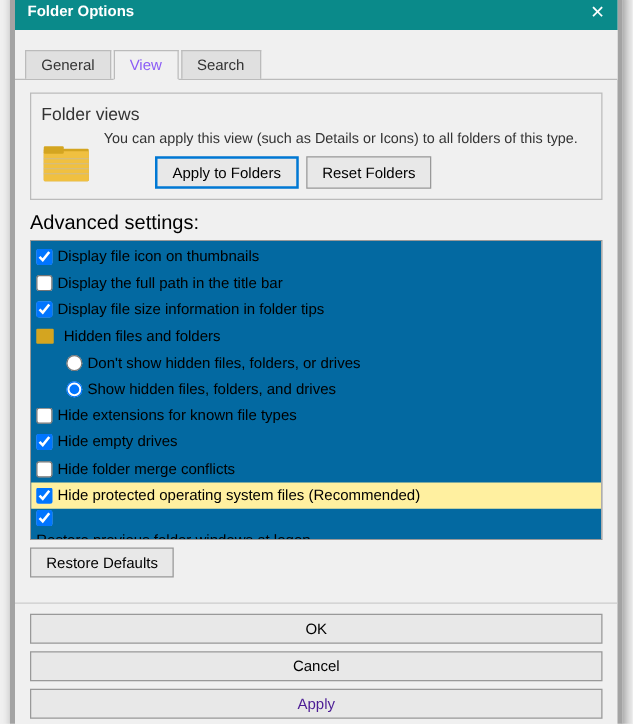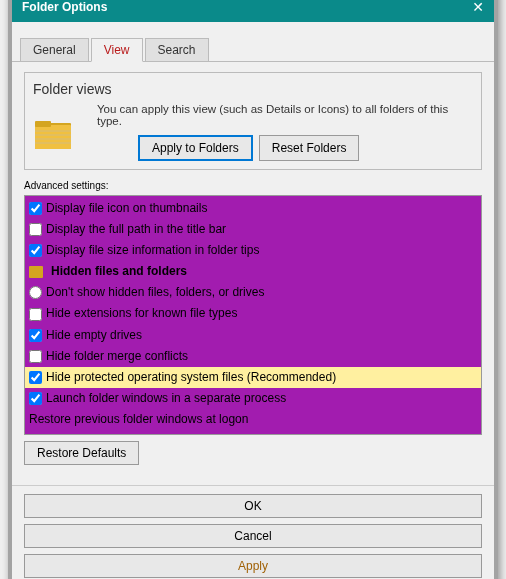--- a/index.html
+++ b/index.html
@@ -55,40 +55,40 @@
       background: #e0e0e0;
       cursor: pointer;
       font-size: 12px;
       color: #333;
     }
     .tab.active {
       background: #f0f0f0;
       border-bottom: 1px solid #f0f0f0;
       margin-bottom: -1px;
       z-index: 1;
-      color: #b91c1c;
+      color: #8b5cf6;
     }
     .content {
       padding: 10px 12px;
     }
     .folder-views-group {
       border: 1px solid #bbb;
       padding: 8px;
       margin-bottom: 10px;
       position: relative;
     }
     .folder-views-legend {
       font-size: 14px;
       color: #333;
       margin-bottom: 6px;
     }
     .folder-views-body {
       display: flex;
       align-items: center;
-      gap: 24px;
+      gap: 10px;
     }
     .folder-icon {
       width: 40px;
       height: 38px;
       flex-shrink: 0;
     }
     .folder-icon svg {
       width: 40px;
       height: 38px;
     }
@@ -118,48 +118,47 @@
     .btn-row {
       display: flex;
       justify-content: flex-end;
       gap: 6px;
       padding: 8px 12px 10px 12px;
       border-top: 1px solid #ccc;
       margin-top: 6px;
       flex-direction: column;
     }
     .advanced-label {
-      font-size: 10px;
+      font-size: 16px;
       margin-bottom: 4px;
       color: #000;
     }
     .settings-list-container {
       border: 1px solid #999;
       height: 240px;
       overflow-y: scroll;
-      background: #a21caf;
+      background: #0369a1;
       position: relative;
     }
     .settings-list {
       padding: 2px 0;
     }
     .list-item {
       display: flex;
       align-items: center;
       padding: 1px 4px;
       font-size: 12px;
       color: #000;
       line-height: 1.6;
     }
-    .list-item.indent1 { padding-left: 4px; }
+    .list-item.indent1 { padding-left: 28px; }
     .list-item.section-header {
       padding-left: 4px;
       font-size: 12px;
       gap: 4px;
-      font-weight: bold;
     }
     .list-item input[type="checkbox"] {
       margin-right: 4px;
       width: 13px;
       height: 13px;
       cursor: pointer;
       flex-shrink: 0;
     }
     .list-item input[type="radio"] {
       margin-right: 4px;
@@ -255,20 +254,24 @@
         <div class="list-item section-header">
           <span class="folder-small-icon"></span>
           <span>Hidden files and folders</span>
         </div>
 
         <div class="list-item indent1">
           <input type="radio" name="hidden-files" style="">
           <span>Don't show hidden files, folders, or drives</span>
         </div>
 
+        <div class="list-item indent1">
+          <input type="radio" name="hidden-files" checked="" style="">
+          <span>Show hidden files, folders, and drives</span>
+        </div>
 
         <div class="list-item">
           <input type="checkbox" style="">
           <span>Hide extensions for known file types</span>
         </div>
 
         <div class="list-item">
           <input type="checkbox" checked="" style="">
           <span>Hide empty drives</span>
         </div>
@@ -279,35 +282,34 @@
         </div>
 
         <div class="list-item highlighted-row" style="position:relative; overflow:visible;">
           <input type="checkbox" checked="" style="">
           <span>Hide protected operating system files (Recommended)</span>
 
         </div>
 
         <div class="list-item">
           <input type="checkbox" checked="" style="">
-          <span>Launch folder windows in a separate process</span>
         </div>
 
         <div class="list-item">
 
           <span>Restore previous folder windows at logon</span>
         </div>
 
       </div>
     </div>
 
     <div class="restore-defaults-row">
       <button class="btn">Restore Defaults</button>
     </div>
 
   </div>
 
   <div class="btn-row">
     <button class="btn">OK</button>
     <button class="btn">Cancel</button>
-    <button class="btn" style="color:#a16207; cursor:default;">Apply</button>
+    <button class="btn" style="color:#4c1d95; cursor:default;">Apply</button>
   </div>
 </div>
 
 </body></html>

